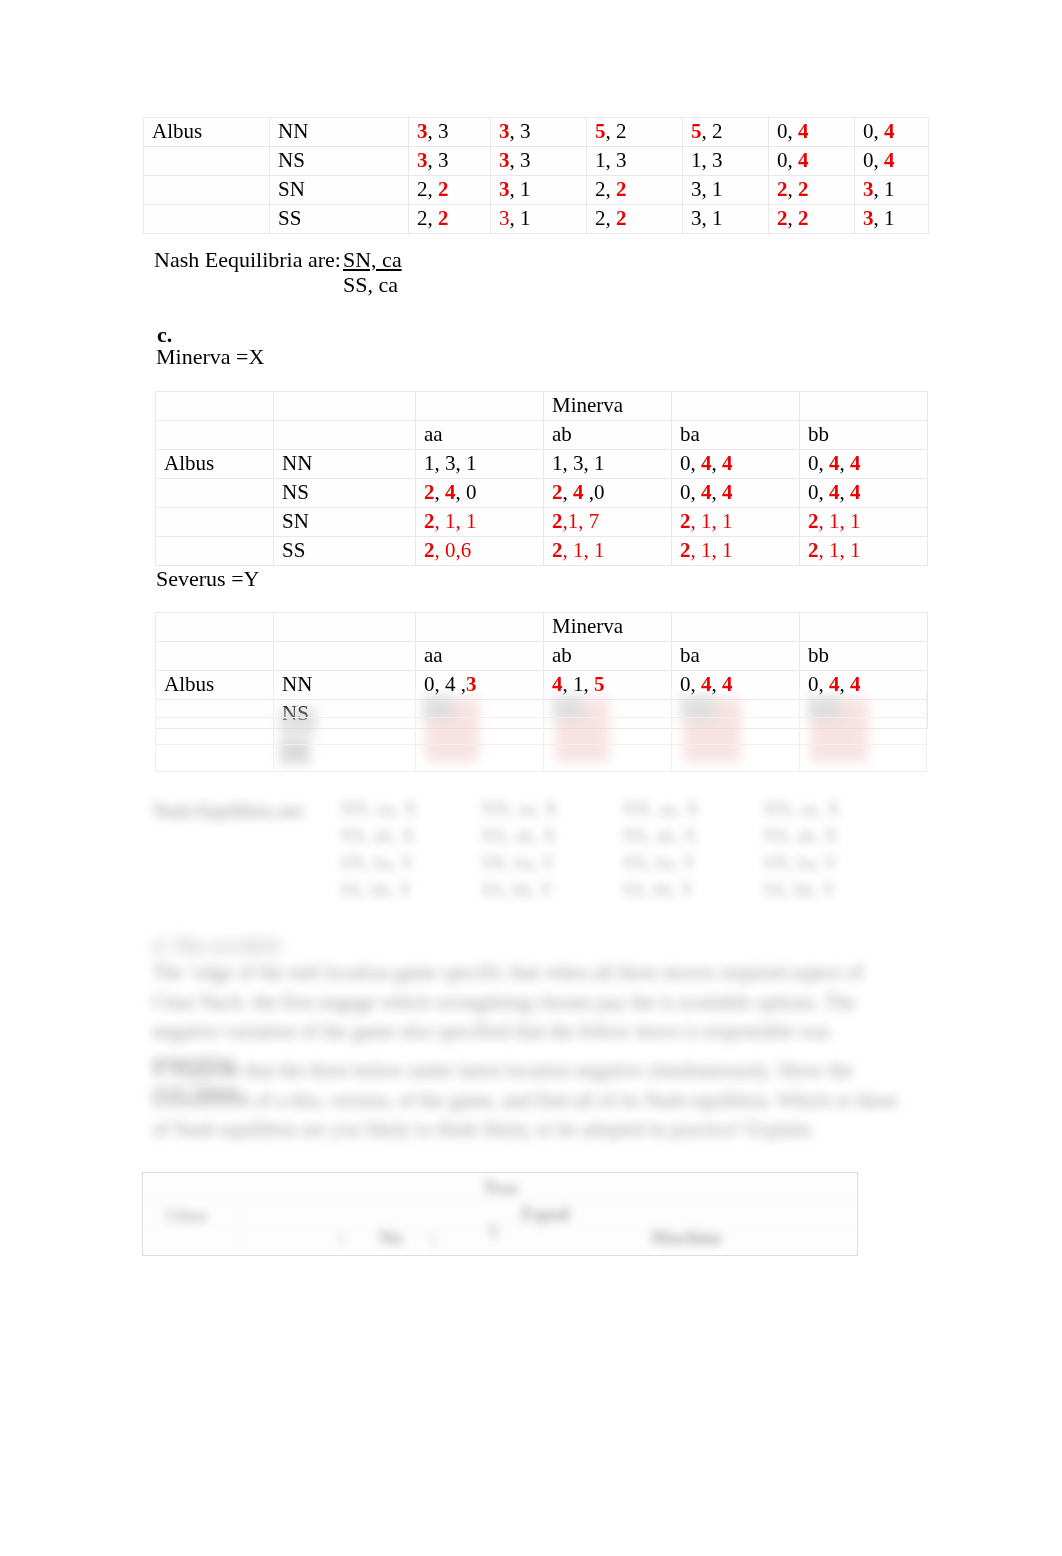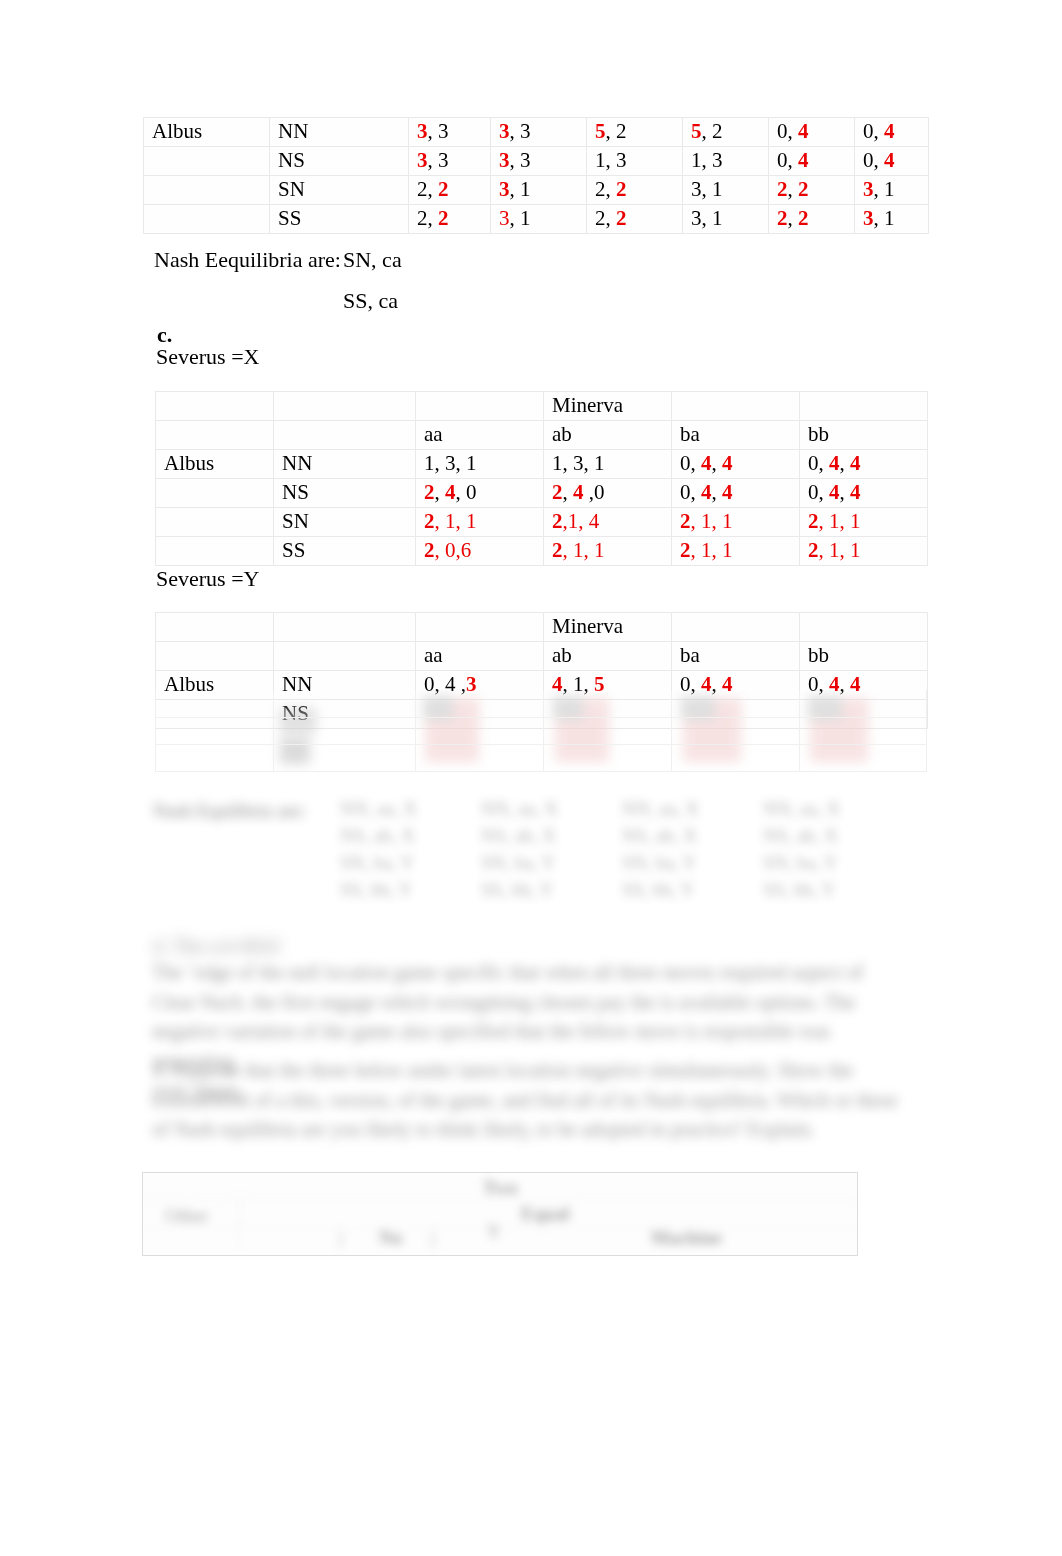--- a/index.html
+++ b/index.html
@@ -129,25 +129,25 @@
           <td><span class="">2, </span><span class="redb">2</span></td>
           <td><span class="">3, 1</span></td>
           <td><span class="redb">2</span><span class="">, </span><span class="redb">2</span></td>
           <td><span class="redb">3</span><span class="">, 1</span></td>
           <td></td>
         </tr>
       </tbody>
   </table>
 
   <div class="txt" style="left:154px; top:247px;">Nash Eequilibria are:</div>
-  <div class="txt" style="left:343px; top:247px;">SN, ca</div>
-  <div class="txt" style="left:343px; top:288px;">SS, ca</div>
+  <div class="txt" style="left:343px; top:247px;text-decoration:underline;">SN, ca</div>
+  <div class="txt" style="left:343px; top:272px;">SS, ca</div>
 
   <div class="txt b" style="left:157px; top:322px;">c.</div>
-  <div class="txt" style="left:156px; top:344px;">Severus =X</div>
+  <div class="txt" style="left:156px; top:344px;">Minerva =X</div>
 
   <table class="ptable" id="tbl-x" style="left:155px; top:391px; width:772px;">
     <colgroup>
       <col style="width:118px">
         <col style="width:142px">
       <col style="width:128px">
         <col style="width:128px">
       <col style="width:128px">
         <col style="width:128px">
     </colgroup>
@@ -181,21 +181,21 @@
           <td><span>NS</span></td>
           <td><span class="redb">2</span><span class="">, </span><span class="redb">4</span><span class="">, 0</span></td>
           <td><span class="redb">2</span><span class="">, </span><span class="redb">4</span><span class=""> ,0</span></td>
           <td><span class="">0, </span><span class="redb">4</span><span class="">, </span><span class="redb">4</span></td>
           <td><span class="">0, </span><span class="redb">4</span><span class="">, </span><span class="redb">4</span></td>
         </tr>
         <tr>
           <td></td>
           <td><span>SN</span></td>
           <td><span class="redb">2</span><span class="red">, 1, 1</span></td>
-          <td><span class="redb">2</span><span class="red">,1, 4</span></td>
+          <td><span class="redb">2</span><span class="red">,1, 7</span></td>
           <td><span class="redb">2</span><span class="red">, 1, 1</span></td>
           <td><span class="redb">2</span><span class="red">, 1, 1</span></td>
         </tr>
         <tr>
           <td></td>
           <td><span>SS</span></td>
           <td><span class="redb">2</span><span class="red">, 0,6</span></td>
           <td><span class="redb">2</span><span class="red">, 1, 1</span></td>
           <td><span class="redb">2</span><span class="red">, 1, 1</span></td>
           <td><span class="redb">2</span><span class="red">, 1, 1</span></td>

